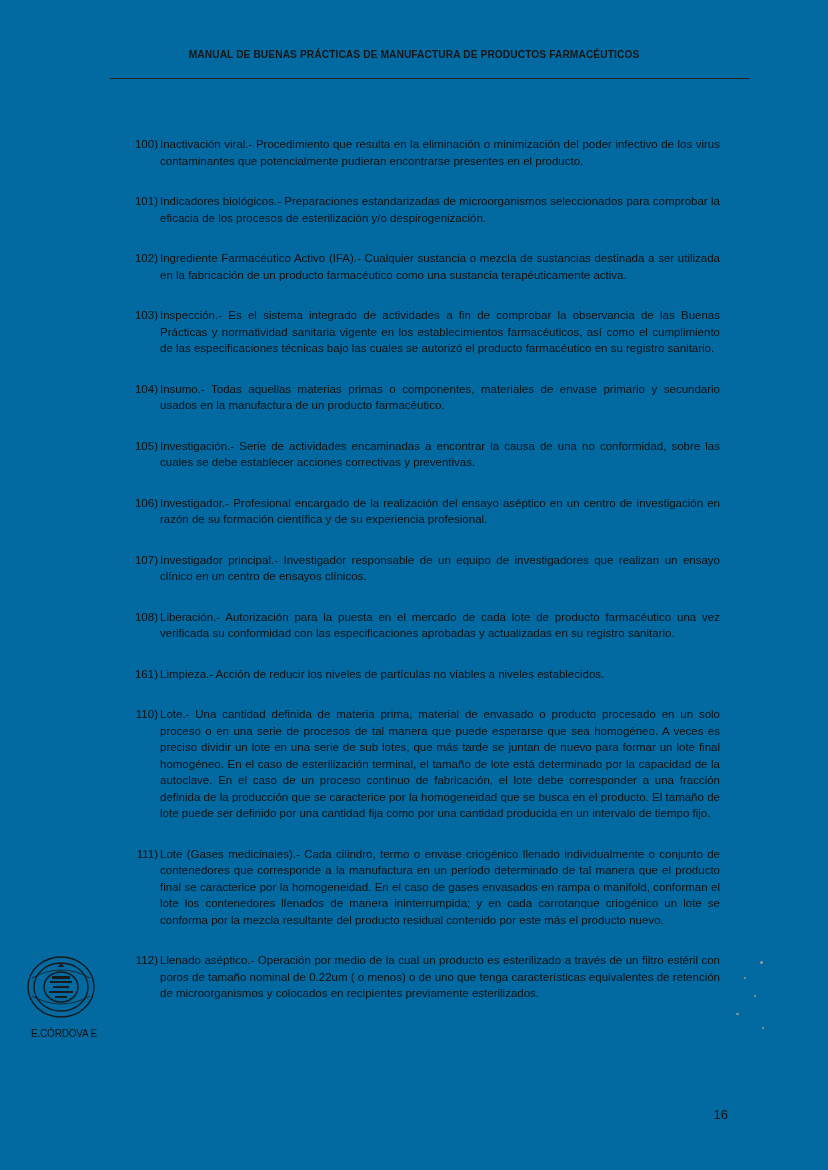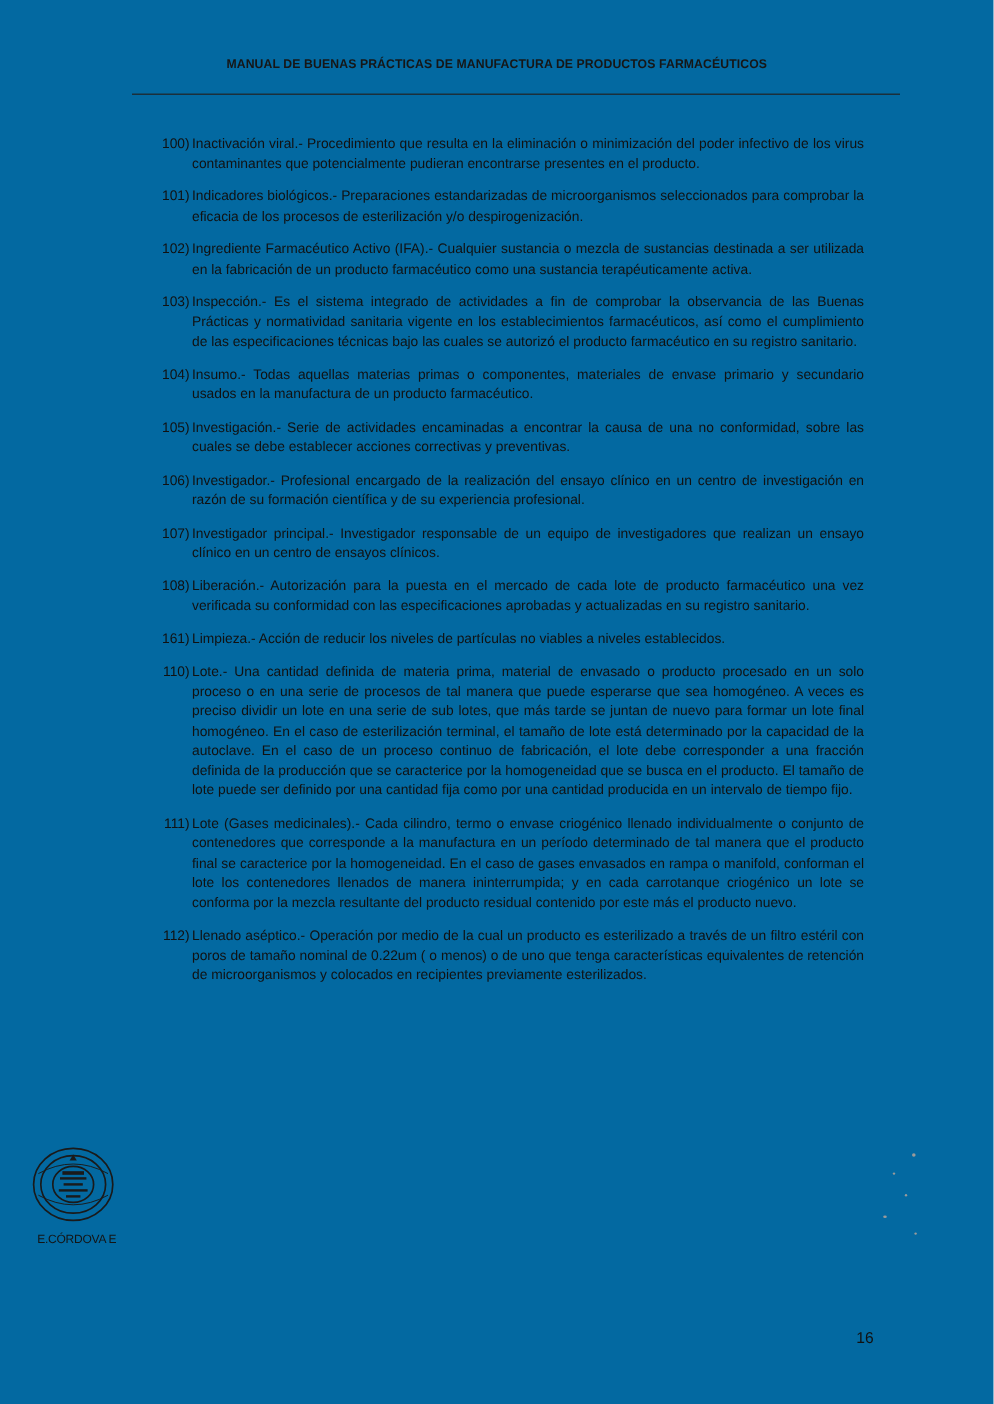--- a/index.html
+++ b/index.html
@@ -44,20 +44,21 @@
   .content {
     position: absolute;
     top: 112px;
     left: 128px;
     width: 592px;
   }
   .entry {
     display: flex;
     align-items: flex-start;
     margin-bottom: 11px;
+    margin-top: 24px;
   }
   .entry .num {
     flex: 0 0 auto;
     width: 30px;
     font-size: 11.5px;
     line-height: 16.5px;
     text-align: right;
     padding-right: 2px;
     white-space: nowrap;
   }
@@ -143,21 +144,21 @@
       <div class="entry">
         <div class="num">104)</div>
         <div class="body"><span class="term">Insumo.-</span><span> Todas aquellas materias primas o componentes, materiales de envase primario y secundario usados en la manufactura de un producto farmacéutico.</span></div>
       </div>
       <div class="entry">
         <div class="num">105)</div>
         <div class="body"><span class="term">Investigación.-</span><span> Serie de actividades encaminadas a encontrar la causa de una no conformidad, sobre las cuales se debe establecer acciones correctivas y preventivas.</span></div>
       </div>
       <div class="entry">
         <div class="num">106)</div>
-        <div class="body"><span class="term">Investigador.-</span><span> Profesional encargado de la realización del ensayo clínico en un centro de investigación en razón de su formación científica y de su experiencia profesional.</span></div>
+        <div class="body"><span class="term">Investigador.-</span><span> Profesional encargado de la realización del ensayo aséptico en un centro de investigación en razón de su formación científica y de su experiencia profesional.</span></div>
       </div>
       <div class="entry">
         <div class="num">107)</div>
         <div class="body"><span class="term">Investigador principal.-</span><span> Investigador responsable de un equipo de investigadores que realizan un ensayo clínico en un centro de ensayos clínicos.</span></div>
       </div>
       <div class="entry">
         <div class="num">108)</div>
         <div class="body"><span class="term">Liberación.-</span><span> Autorización para la puesta en el mercado de cada lote de producto farmacéutico una vez verificada su conformidad con las especificaciones aprobadas y actualizadas en su registro sanitario.</span></div>
       </div>
       <div class="entry">

